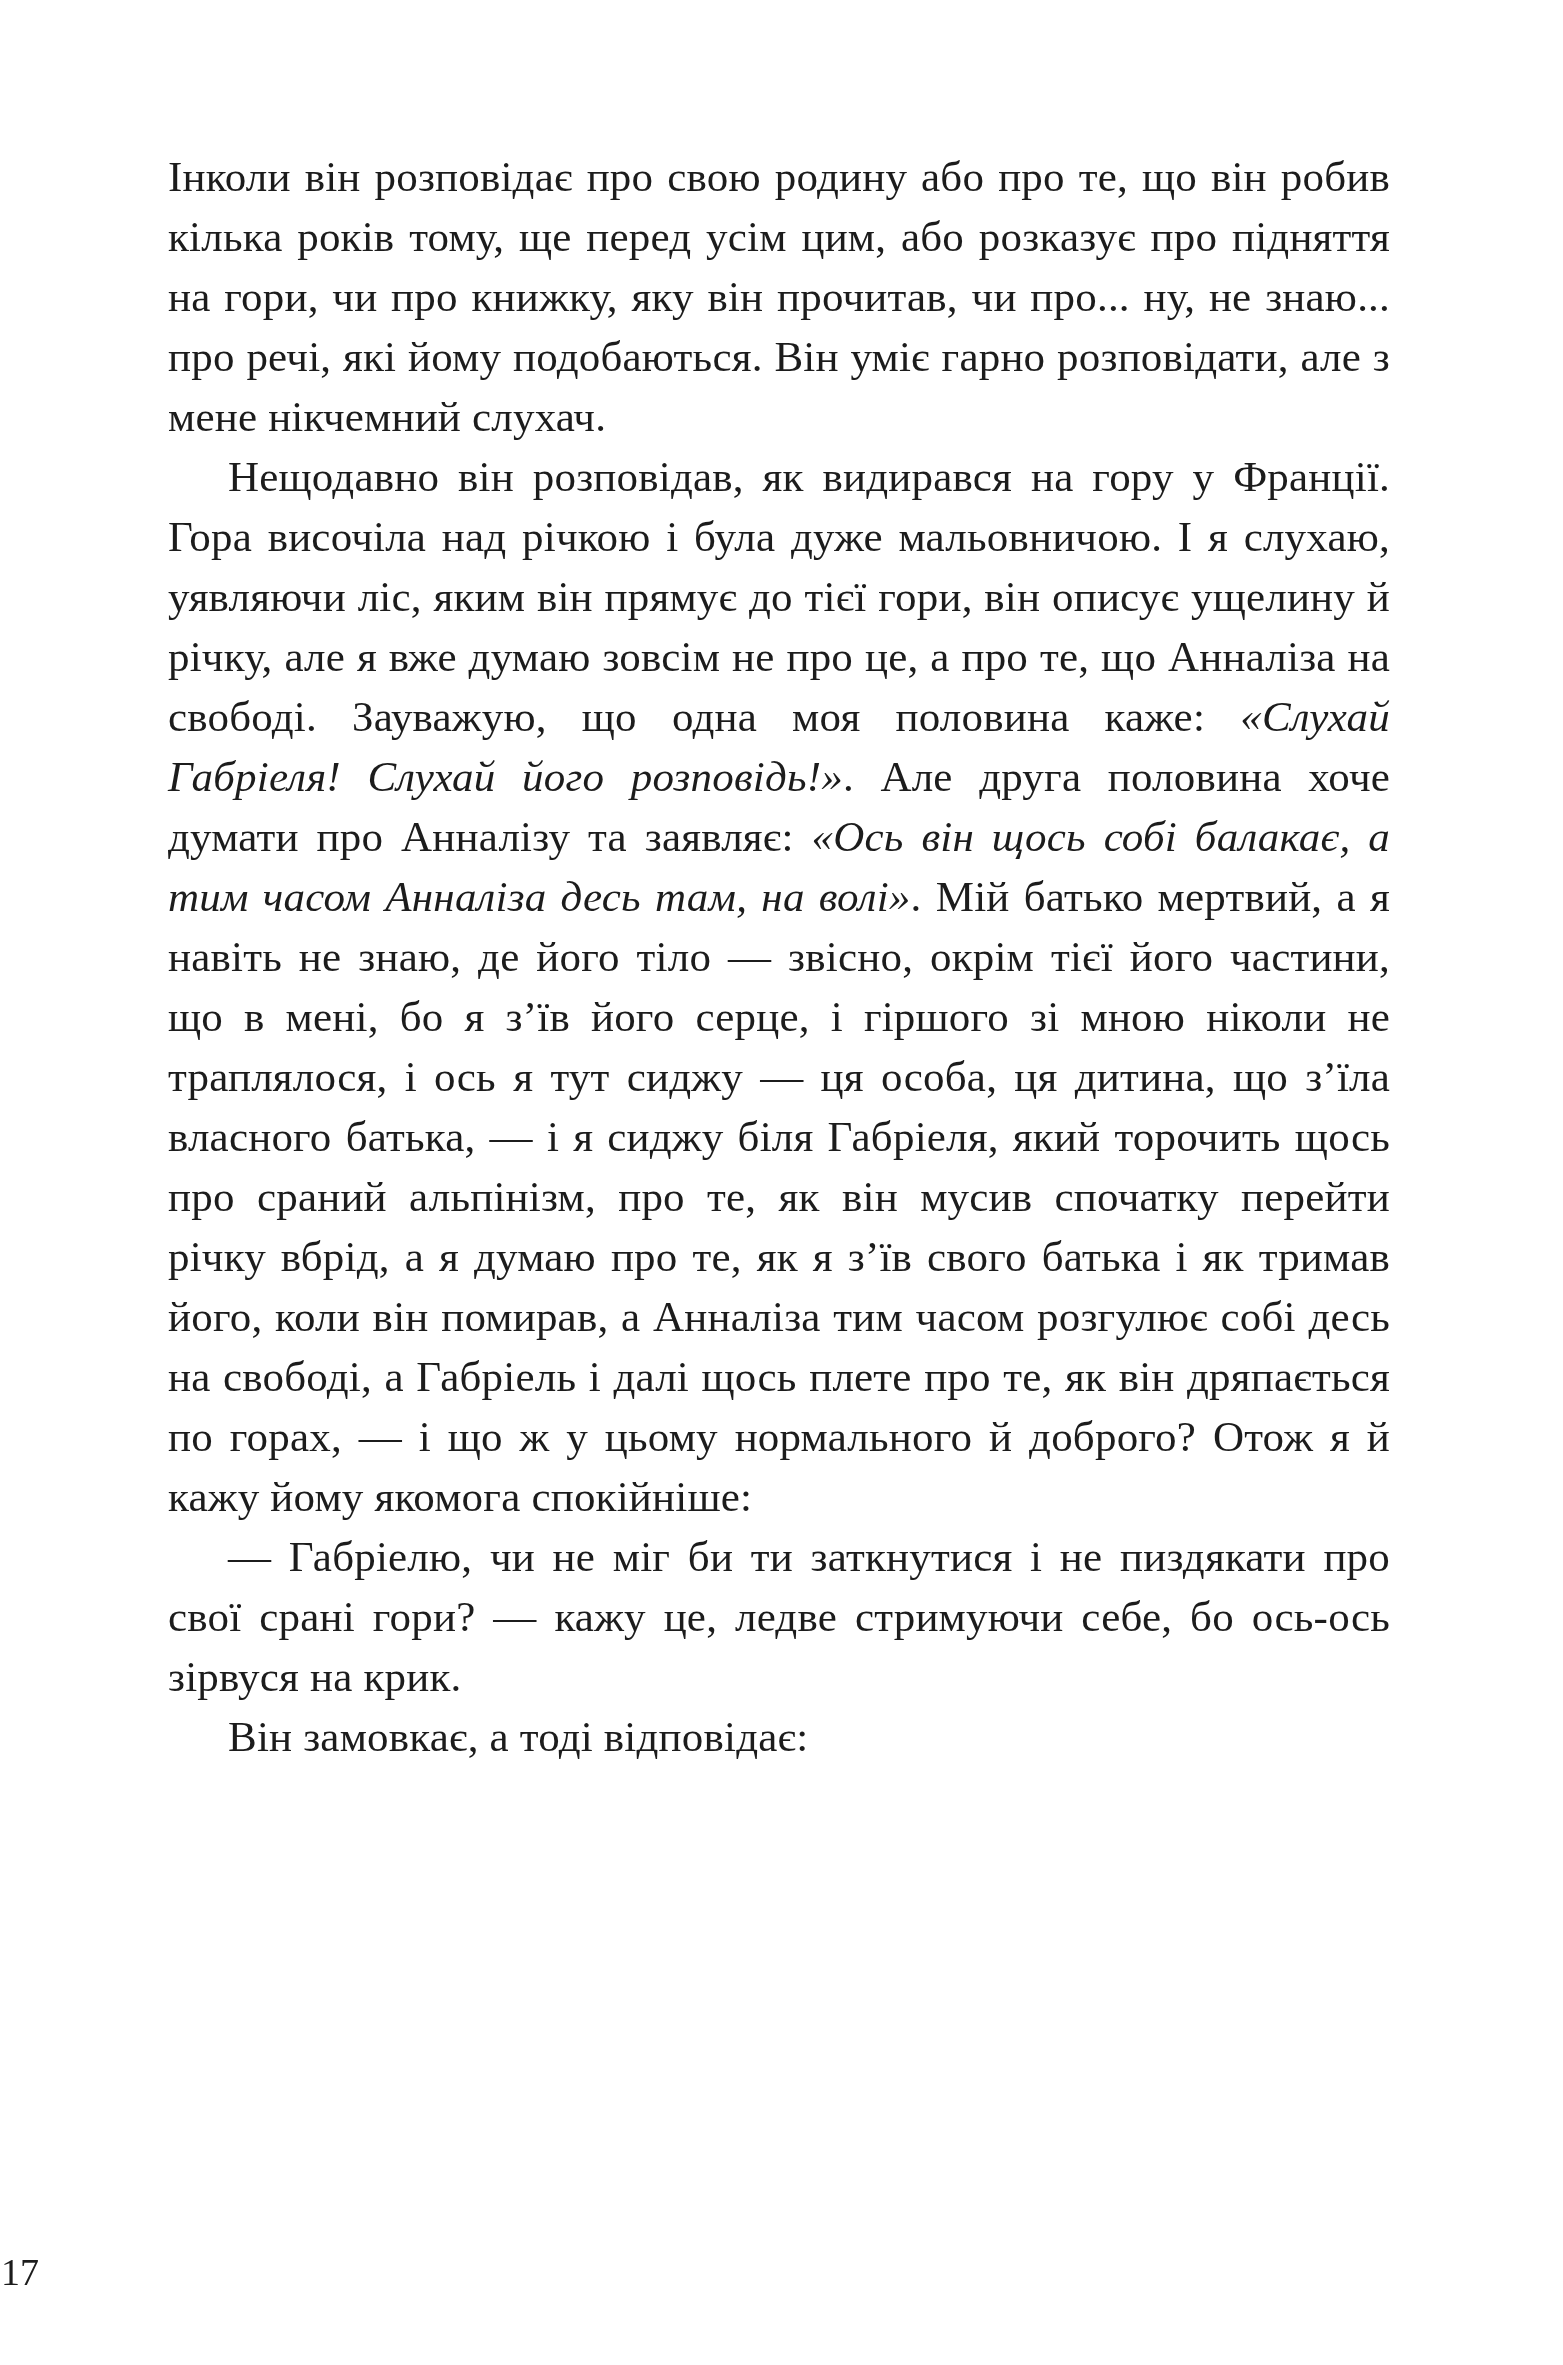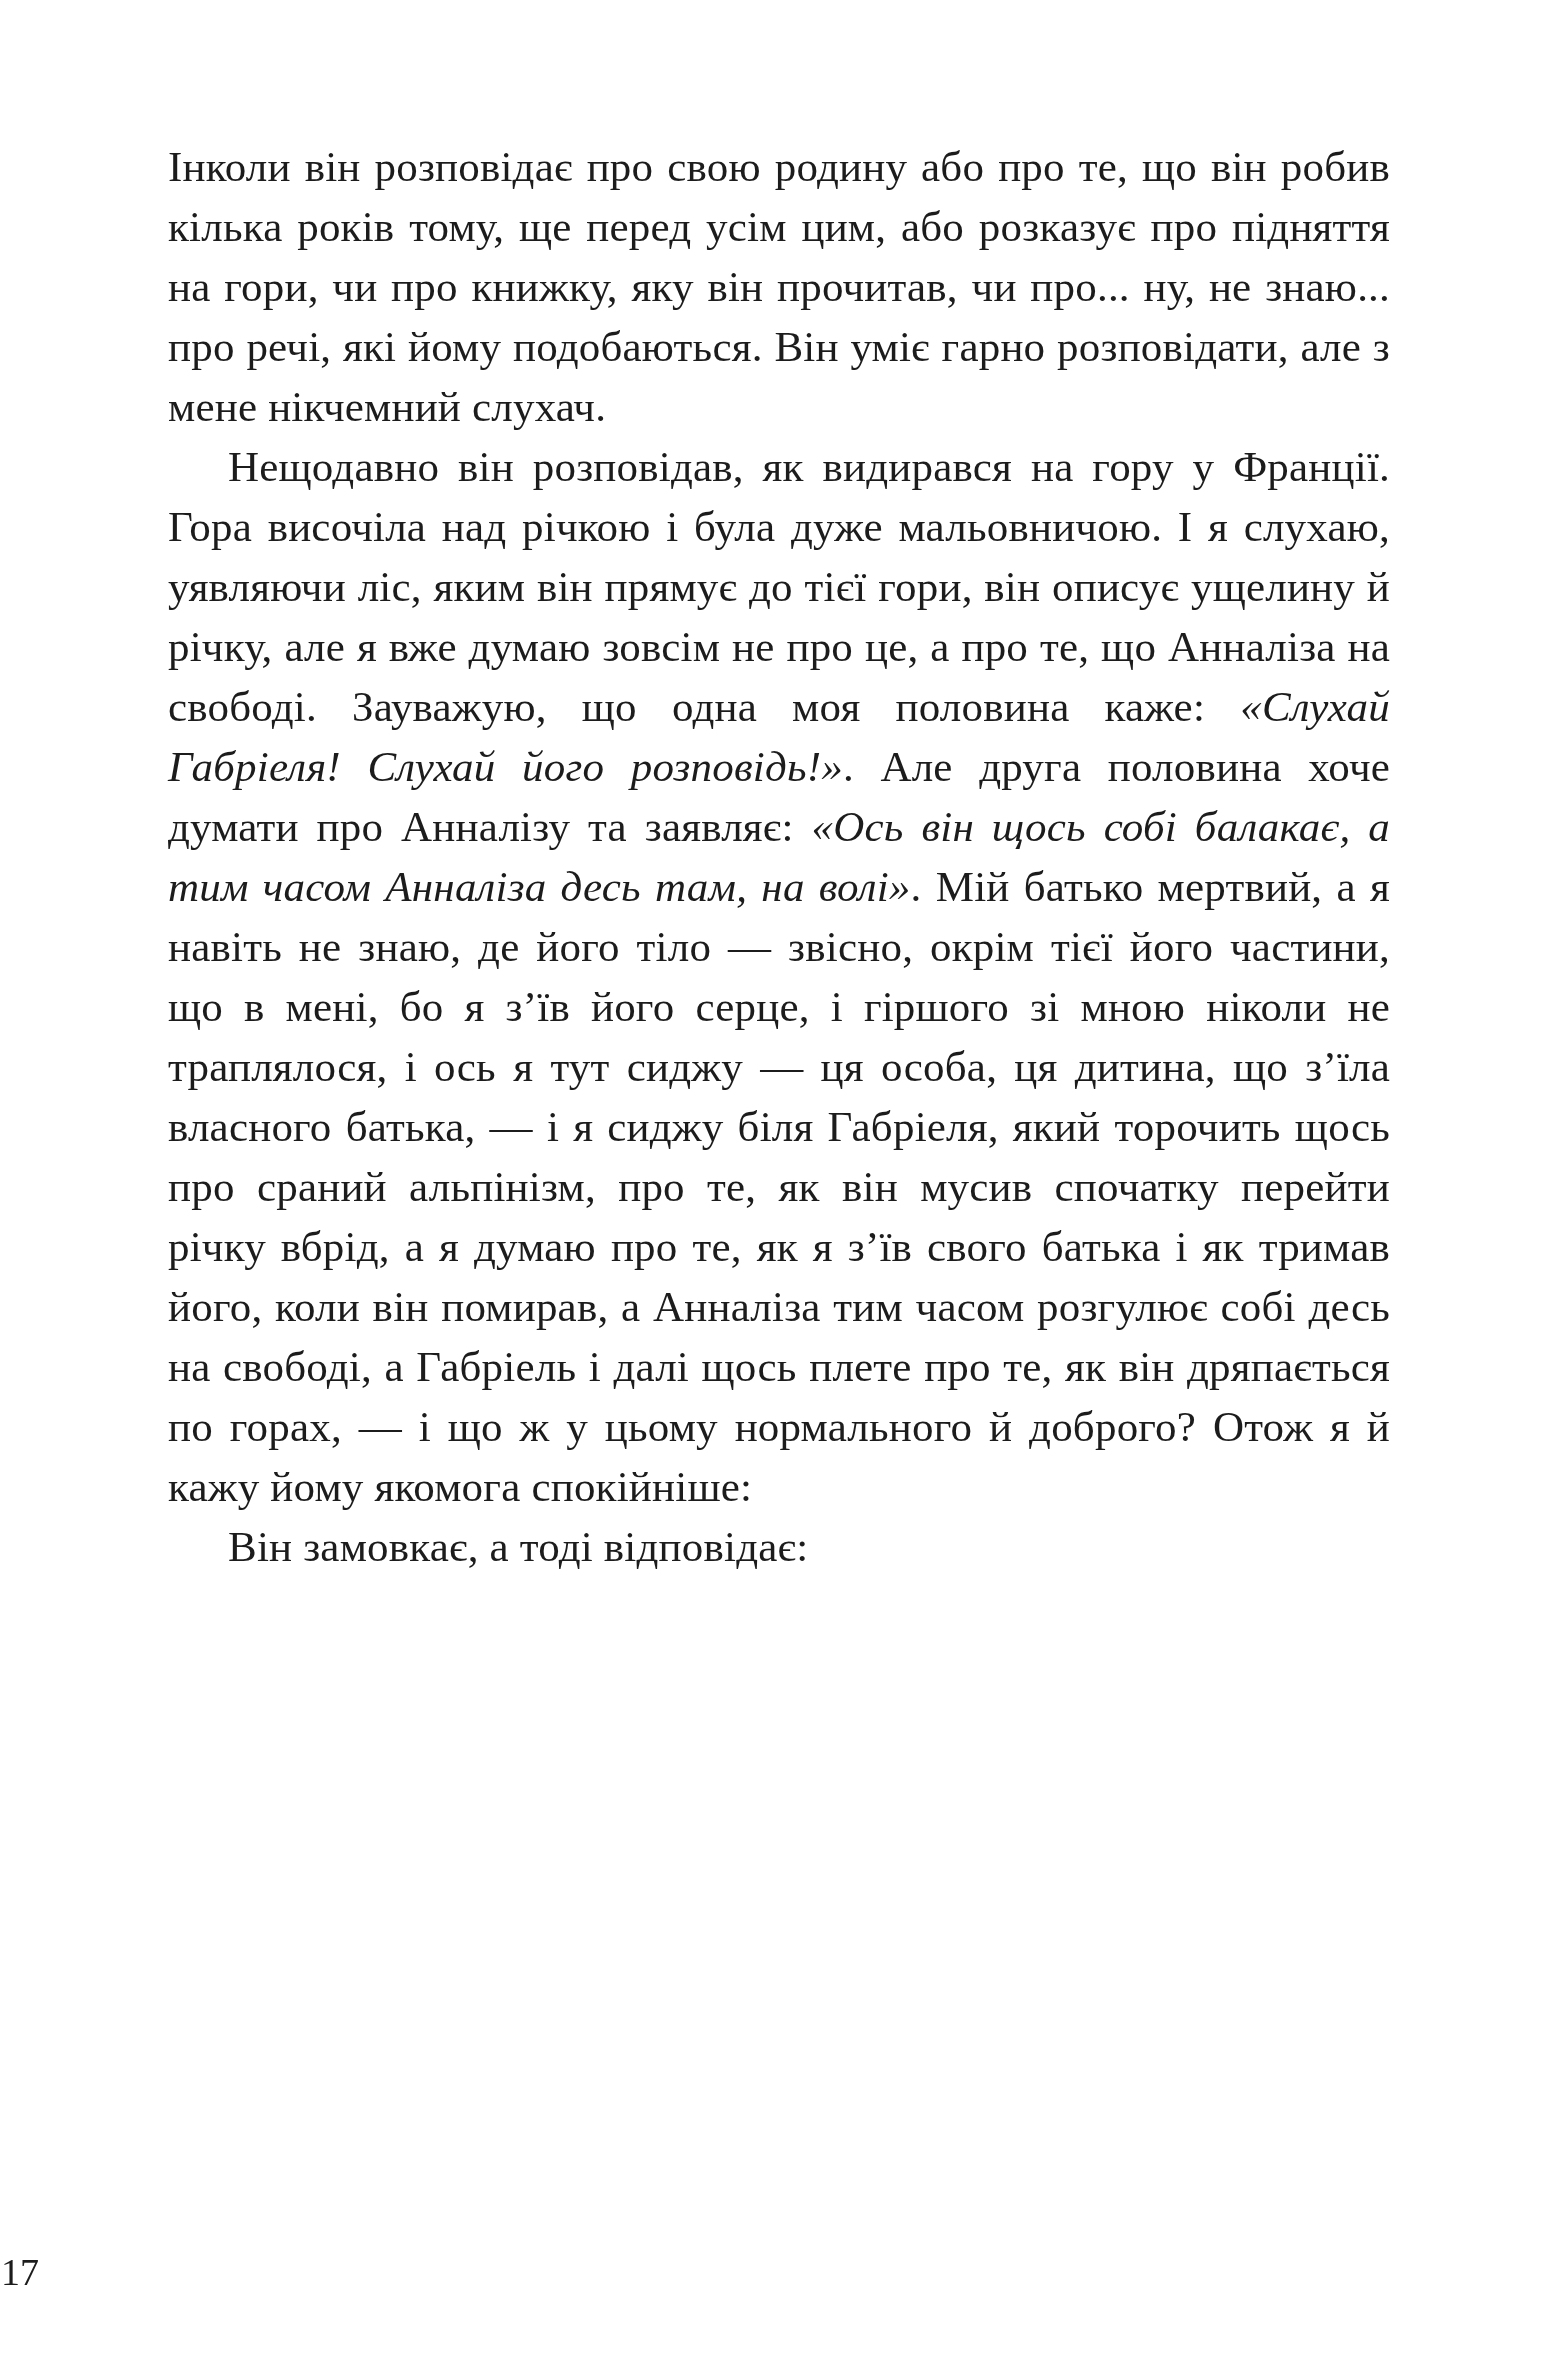--- a/index.html
+++ b/index.html
@@ -16,20 +16,21 @@
   .page {
     position: relative;
     width: 100%;
     height: 100%;
     box-sizing: border-box;
     padding: 137px 173px 0 168px;
     background: #ffffff;
   }
   .text-block {
     width: 100%;
+    margin-top: 10px;
   }
   .para {
     margin: 0;
     font-size: 43px;
     line-height: 60px;
     text-align: justify;
     letter-spacing: 0.2px;
   }
   .para.indent {
     text-indent: 60px;
@@ -47,17 +48,18 @@
     color: #1c1c1c;
   }
 </style>
 </head>
 <body>
 
 <div class="page">
   <div class="text-block">
       <p class="para"><span>Інколи він розповідає про свою родину або про те, що він робив кілька років тому, ще перед усім цим, або розказує про підняття на гори, чи про книжку, яку він прочитав, чи про... ну, не знаю... про речі, які йому подобаються. Він уміє гарно розповідати, але з мене нікчемний слухач.</span></p>
       <p class="para indent"><span>Нещодавно він розповідав, як видирався на гору у Франції. Гора височіла над річкою і була дуже мальовничою. І я слухаю, уявляючи ліс, яким він прямує до тієї гори, він описує ущелину й річку, але я вже думаю зовсім не про це, а про те, що Анналіза на свободі. Зауважую, що одна моя половина каже: </span><span class="italic">«Слухай Габріеля! Слухай його розповідь!»</span><span>. Але друга половина хоче думати про Анналізу та заявляє: </span><span class="italic">«Ось він щось собі балакає, а тим часом Анналіза десь там, на волі»</span><span>. Мій батько мертвий, а я навіть не знаю, де його тіло — звісно, окрім тієї його частини, що в мені, бо я з’їв його серце, і гіршого зі мною ніколи не траплялося, і ось я тут сиджу — ця особа, ця дитина, що з’їла власного батька, — і я сиджу біля Габріеля, який торочить щось про сраний альпінізм, про те, як він мусив спочатку перейти річку вбрід, а я думаю про те, як я з’їв свого батька і як тримав його, коли він помирав, а Анналіза тим часом розгулює собі десь на свободі, а Габріель і далі щось плете про те, як він дряпається по горах, — і що ж у цьому нормального й доброго? Отож я й кажу йому якомога спокійніше:</span></p>
+      <p class="para indent"><span>— Габріелю, чи не міг би ти заткнутися і не пиздякати про свої срані гори? — кажу це, ледве стримуючи себе, бо ось-ось зірвуся на крик.</span></p>
       <p class="para indent"><span>Він замовкає, а тоді відповідає:</span></p>
     </div>
   <div class="page-number">17</div>
 </div>
 
 
 </body></html>

